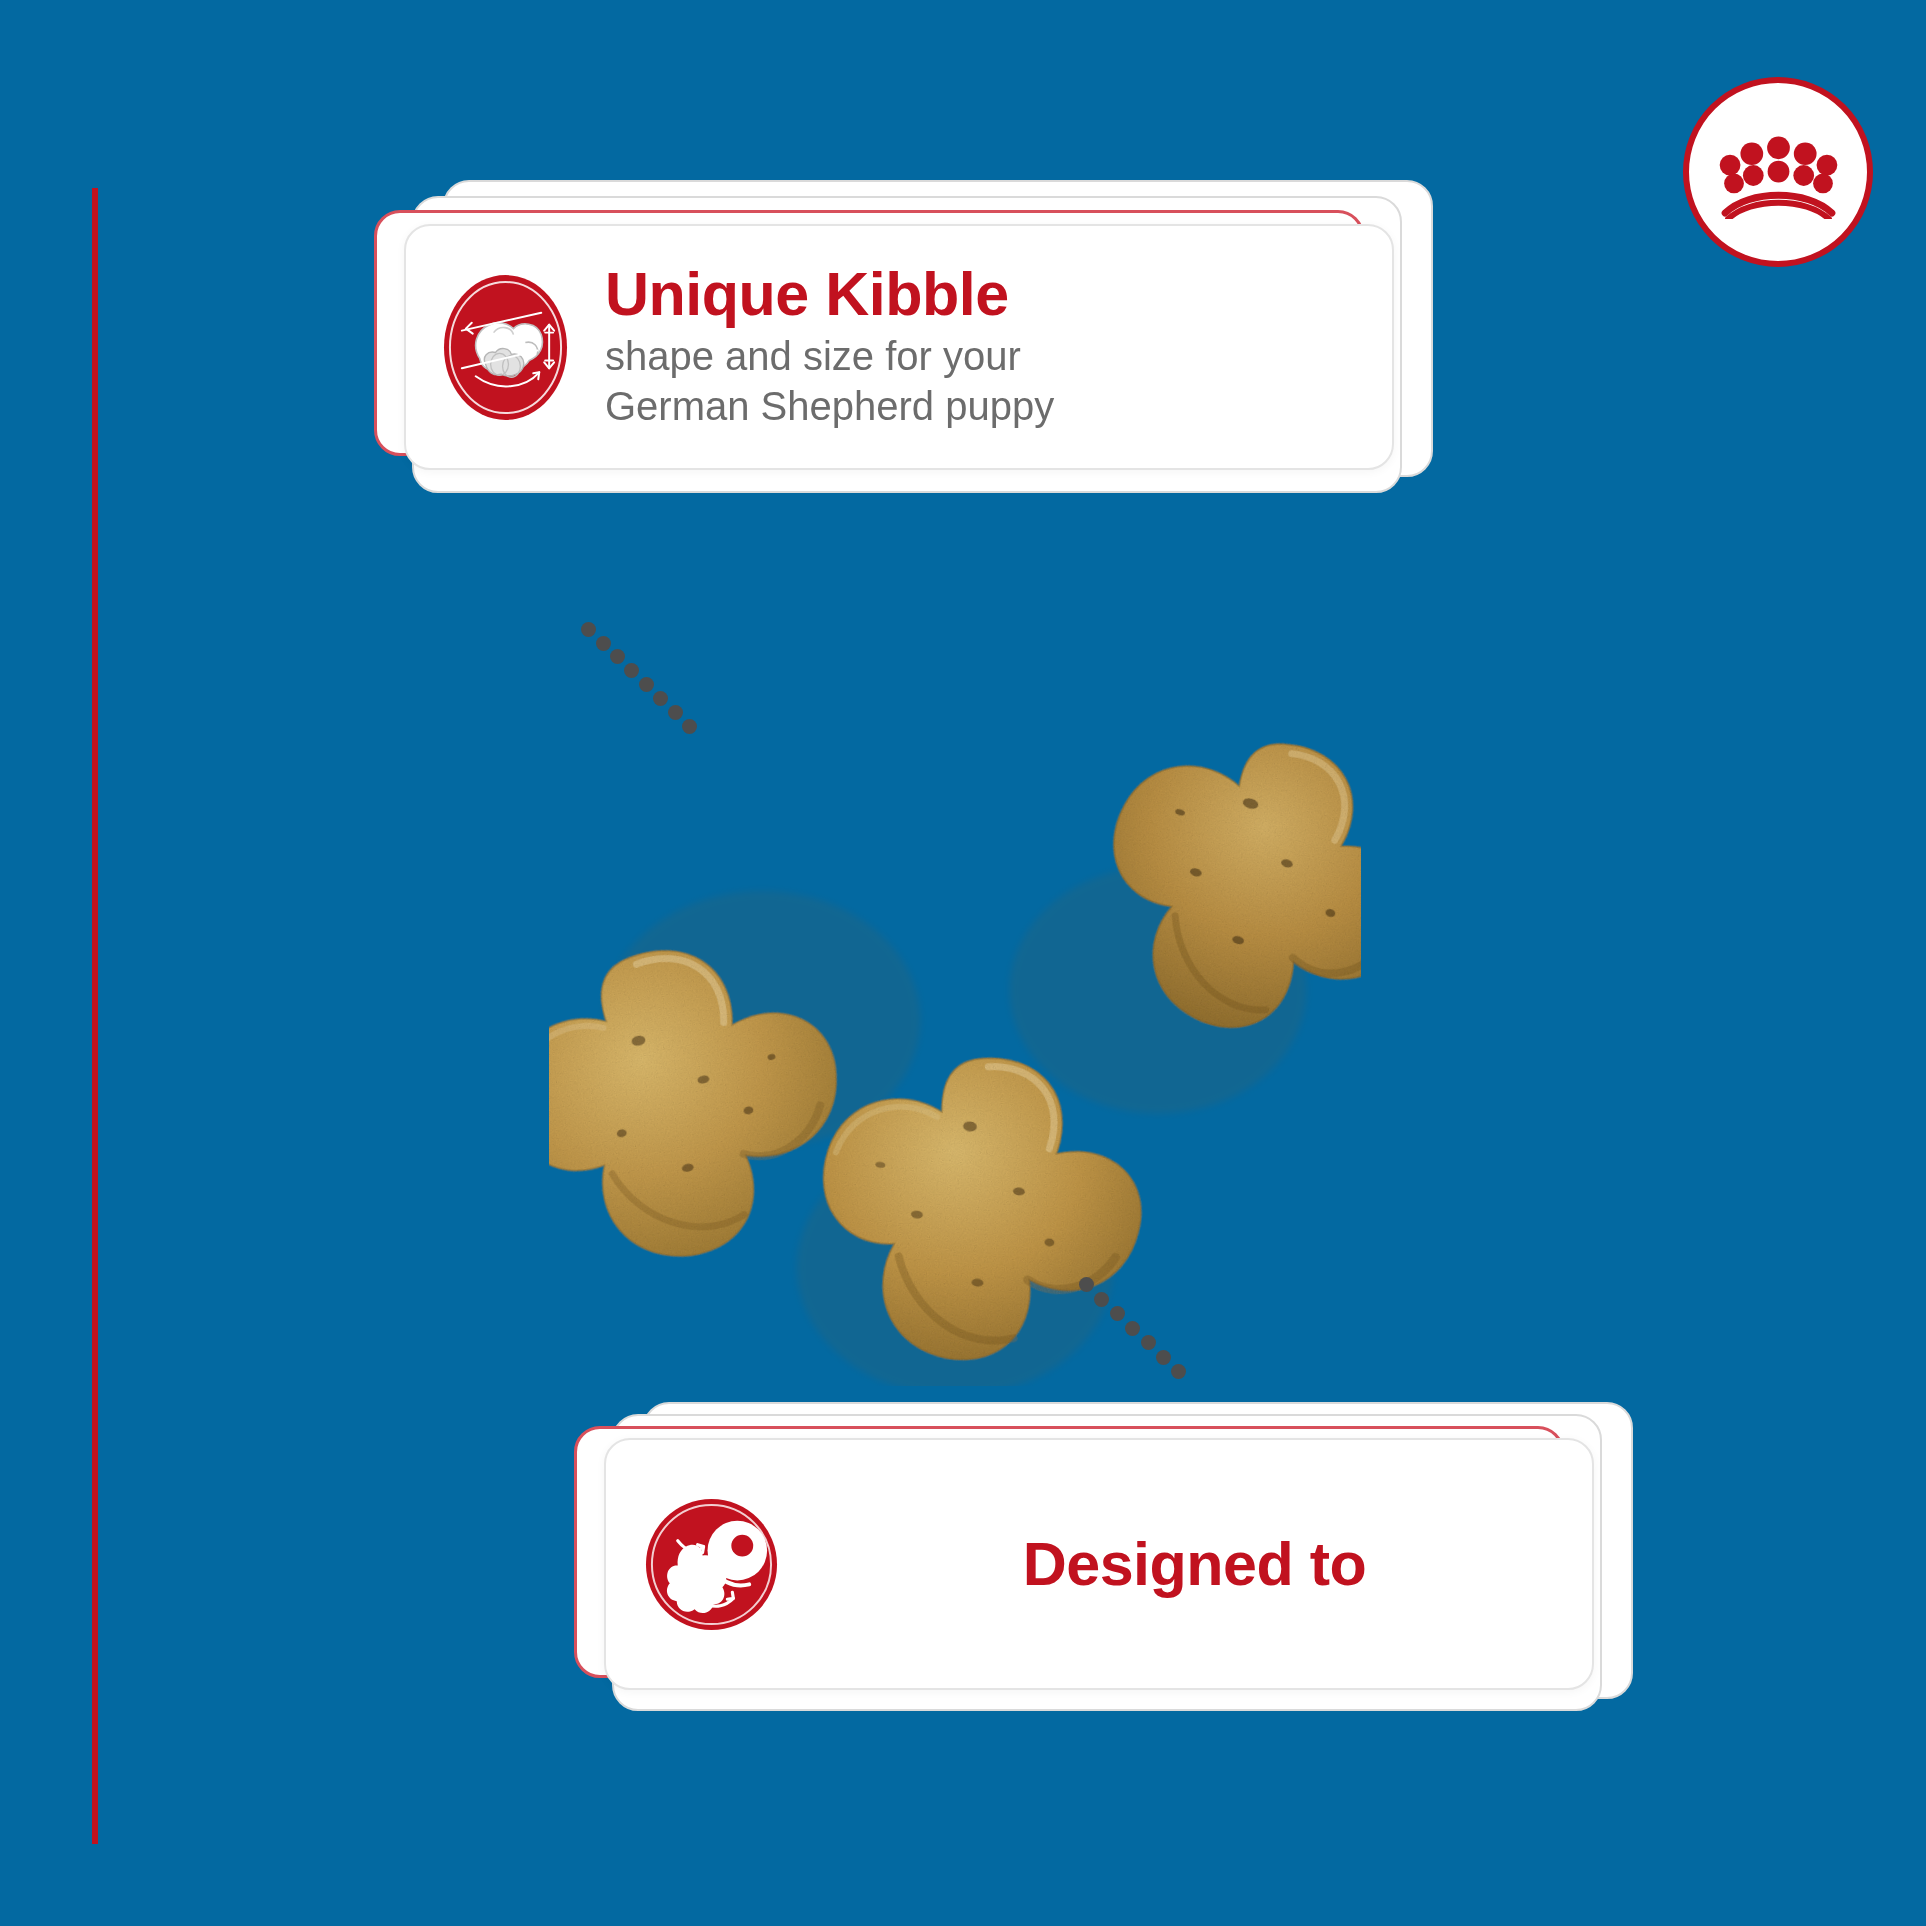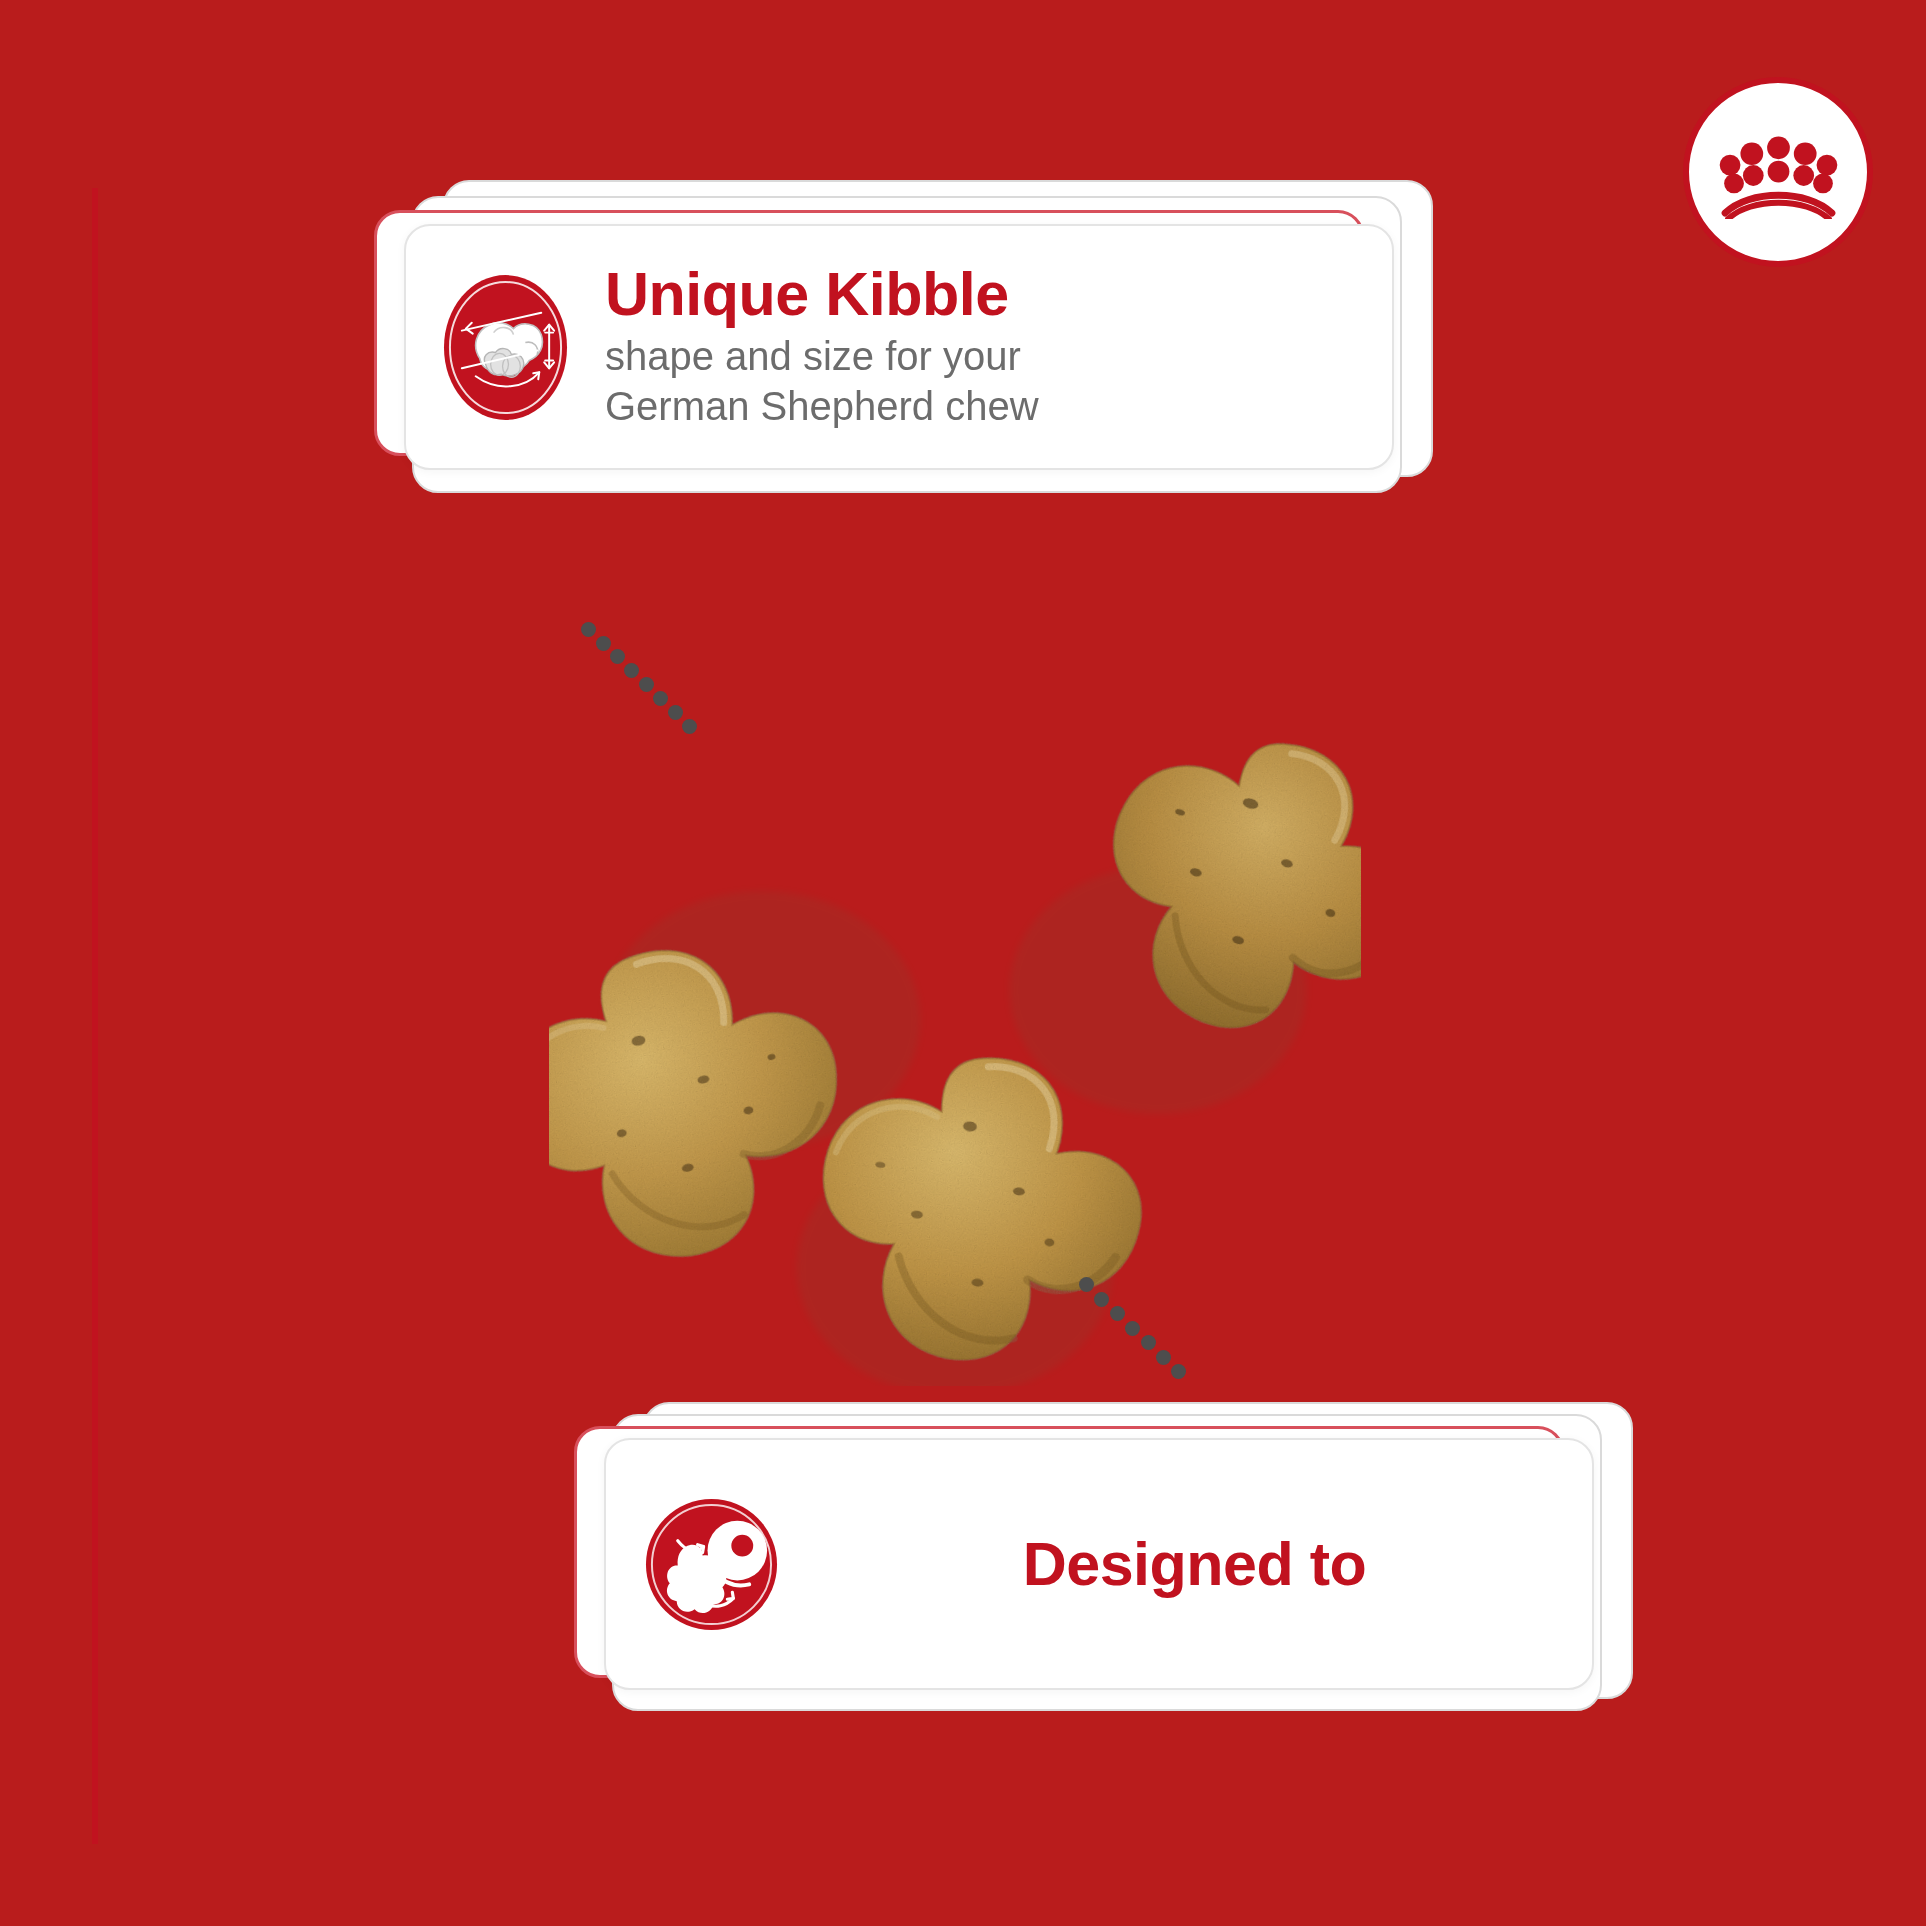--- a/index.html
+++ b/index.html
@@ -11,21 +11,21 @@
     width: 1927px;
     height: 1927px;
     position: relative;
     overflow: hidden;
     font-family: "Liberation Sans", sans-serif;
   }
 
   #root {
     position: absolute;
     inset: 0;
-    background: #b91c1c;
+    background: #0369a1;
   }
 
   
   .brand-wrap {
     position: absolute;
     left: 1683px;
     top: 77px;
     width: 198px;
     height: 198px;
   }
@@ -215,21 +215,21 @@
             <path d="M34 104 C56 120, 84 116, 98 100"></path>
             <path d="M98 100 L92 101 M98 100 L97 107"></path>
           </g>
         </svg>
       </div>
 
       <div class="card-text">
         <div class="card-title">Unique Kibble</div>
         <div class="card-sub">
           <span class="line">shape and size for your</span>
-          <span class="line">German Shepherd chew</span>
+          <span class="line">German Shepherd puppy</span>
         </div>
       </div>
     </div>
   </div>
 
   <div class="dots" id="dots-top">
       <div class="dot" style="left: 581px; top: 622px; background: rgb(77, 77, 77);"></div>
       <div class="dot" style="left: 596px; top: 636px; background: rgb(77, 77, 77);"></div>
       <div class="dot" style="left: 610px; top: 649px; background: rgb(77, 77, 77);"></div>
       <div class="dot" style="left: 624px; top: 663px; background: rgb(77, 77, 77);"></div>

